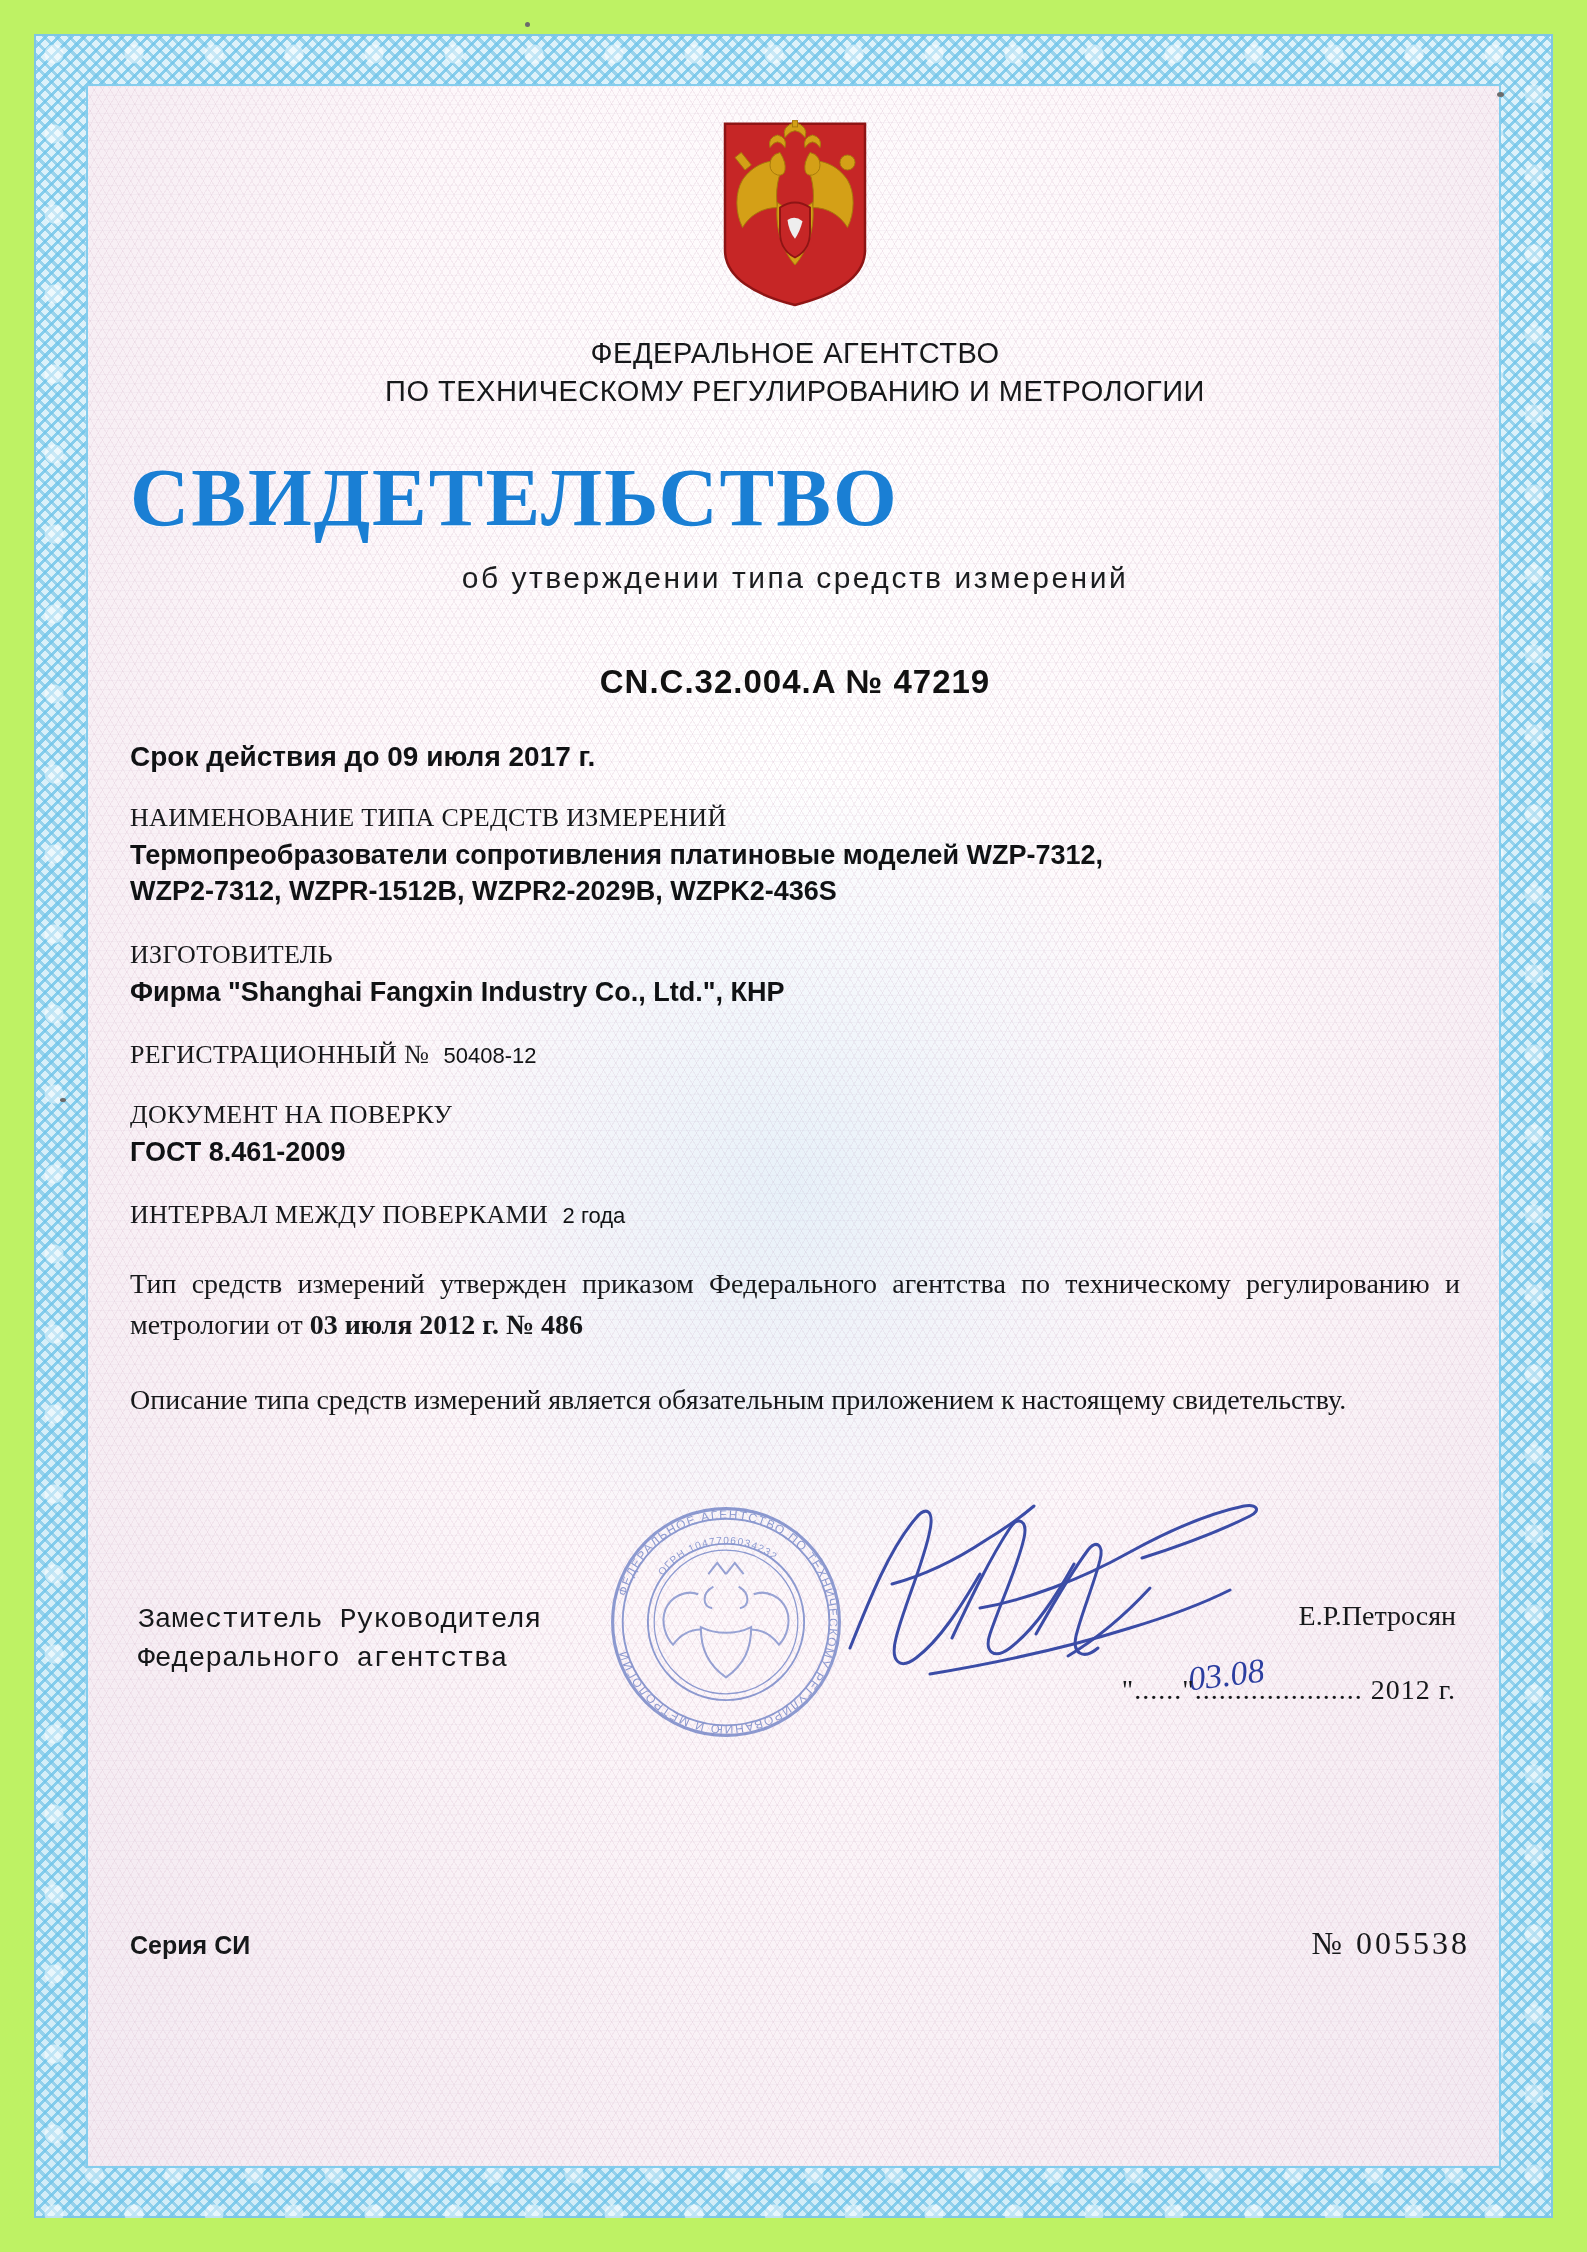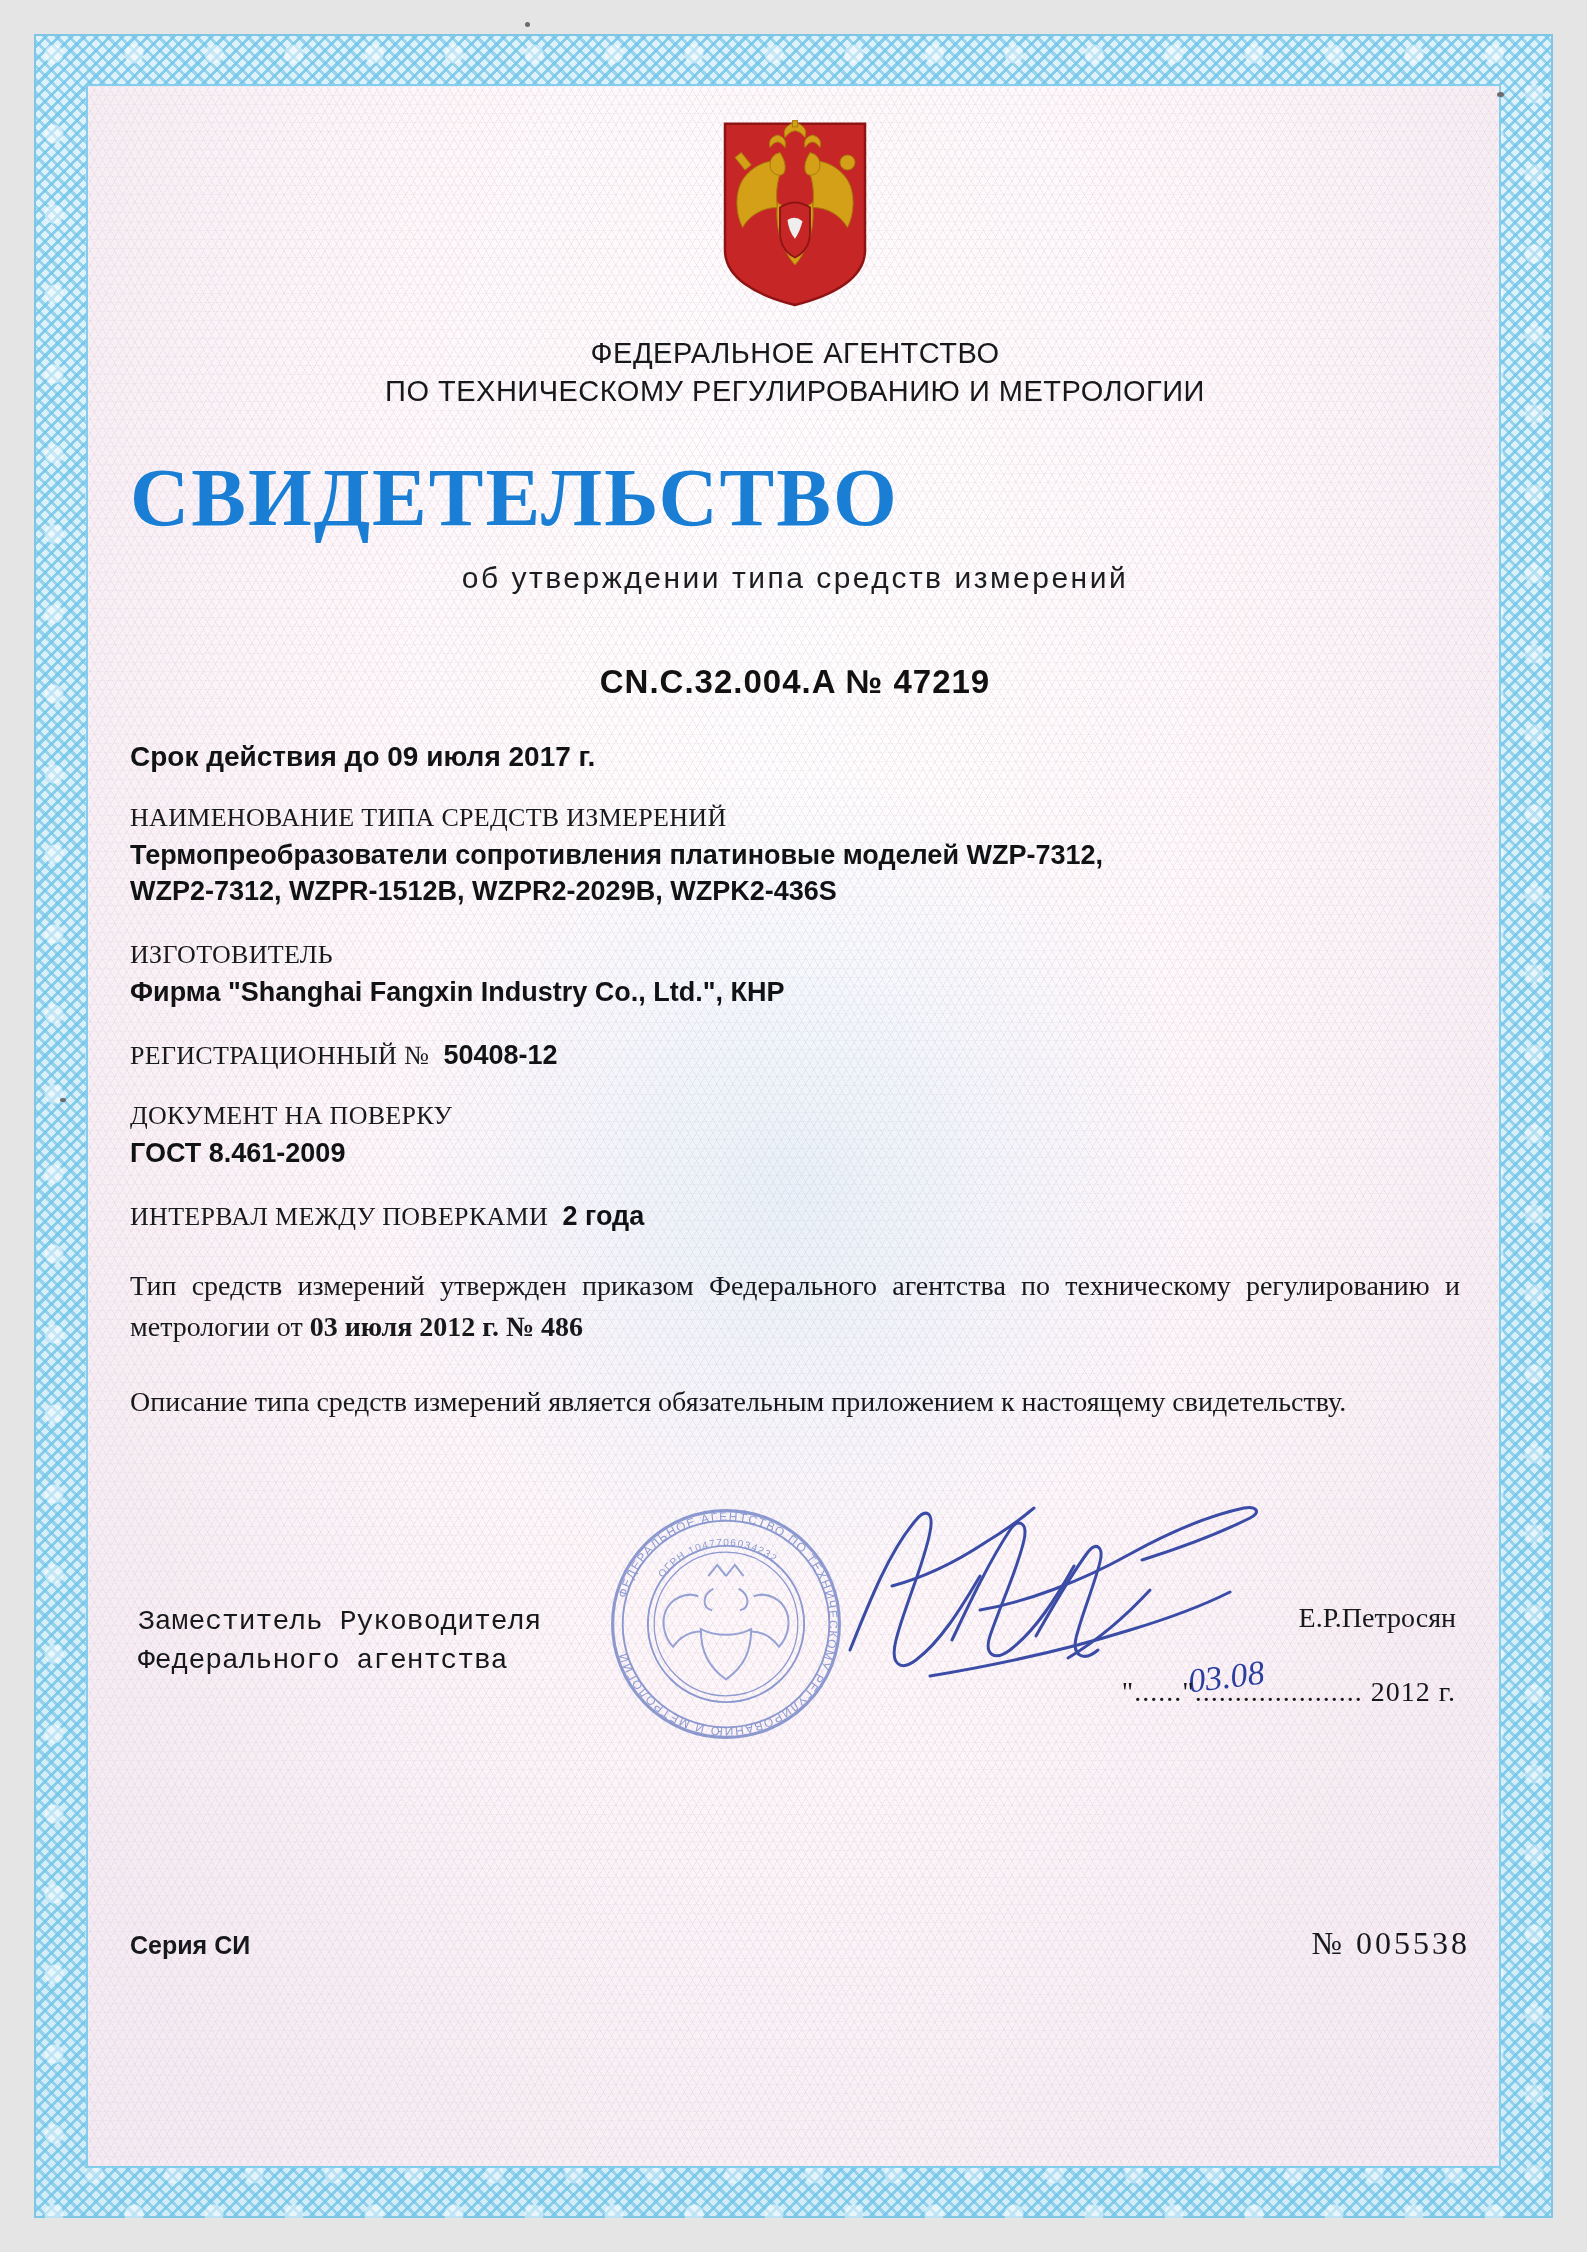--- a/index.html
+++ b/index.html
@@ -11,21 +11,21 @@
     width: 1587px;
     height: 2252px;
     font-family: "Liberation Sans", sans-serif;
     overflow: hidden;
   }
 
   .page {
     position: relative;
     width: 1587px;
     height: 2252px;
-    background: #e5e5e5;
+    background: #bef264;
   }
 
   
   .border-outer {
     position: absolute;
     left: 34px;
     top: 34px;
     width: 1519px;
     height: 2184px;
     background:
@@ -150,22 +150,22 @@
   .field-value-bold {
     font-family: "Liberation Sans", sans-serif;
     font-weight: bold;
     font-size: 27px;
     line-height: 1.35;
     margin-top: 4px;
     color: #101214;
   }
   .inline-bold {
     font-family: "Liberation Sans", sans-serif;
-    font-weight: bold;
-    font-size: 27px;
+    font-weight: normal;
+    font-size: 22px;
     color: #101214;
     margin-top: 37px;
   }
 
   .validity {
     margin-top: 40px;
     font-family: "Liberation Sans", sans-serif;
     font-weight: bold;
     font-size: 28px;
     color: #101214;

